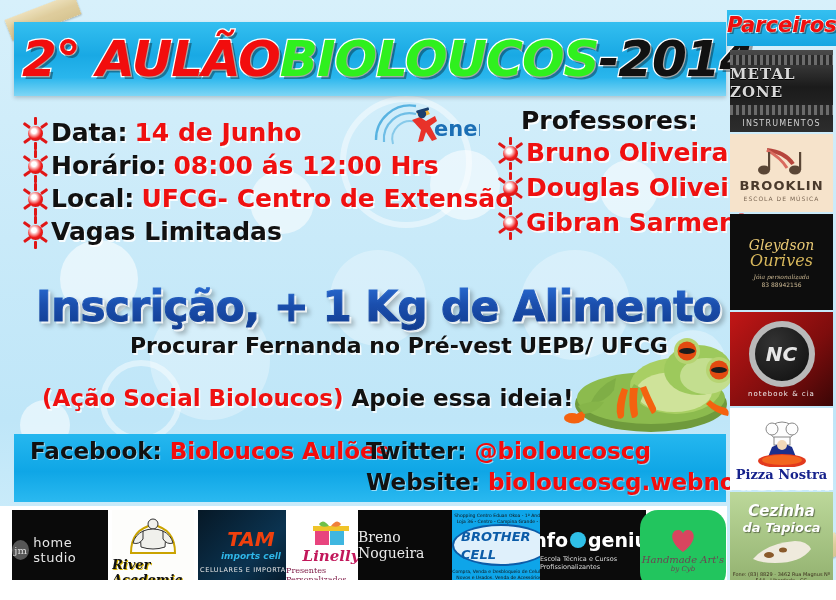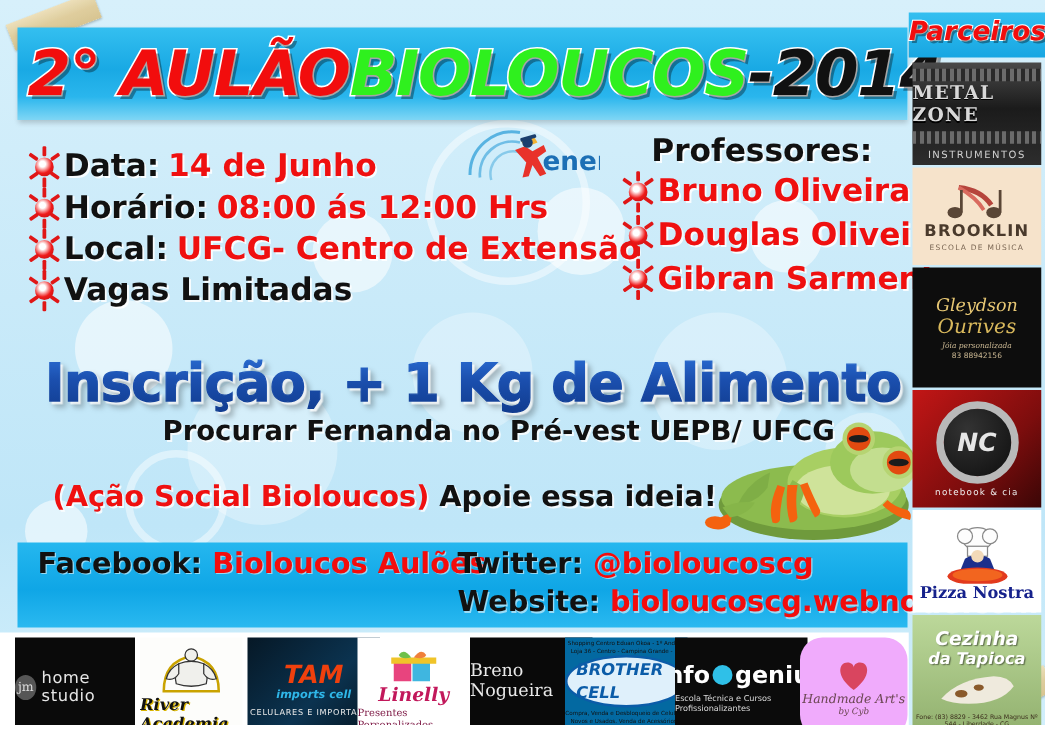--- a/index.html
+++ b/index.html
@@ -146,30 +146,30 @@
   .bs-tam{background:linear-gradient(135deg,#061826,#0b3350 55%,#04121d);}
   .bs-tam .t1{font-family:"DejaVu Sans",sans-serif;font-weight:bold;font-style:italic;font-size:20px;color:#f0400d;}
   .bs-tam .t2{font-family:"DejaVu Sans",sans-serif;font-weight:bold;font-style:italic;font-size:9px;color:#2fb6e8;}
   .bs-tam .t3{font-family:"DejaVu Sans",sans-serif;font-size:6.5px;color:#e8e8e8;letter-spacing:.6px;margin-top:5px;}
   .bs-lin{background:#ffffff;align-items:center;}
   .bs-lin .t1{font-family:"DejaVu Serif",serif;font-style:italic;font-weight:bold;font-size:15px;color:#c2185b;}
   .bs-lin .t2{font-family:"DejaVu Serif",serif;font-size:8px;color:#7a1340;margin-top:1px;}
   .bs-breno{background:#090909;}
   .bs-breno .t1{font-family:"DejaVu Serif",serif;font-size:14px;color:#e9e9e9;}
   .bs-breno .t2{font-family:"DejaVu Sans",sans-serif;font-size:7px;color:#9a9a9a;letter-spacing:2px;margin-top:2px;}
-  .bs-bro{background:#0369a1;}
+  .bs-bro{background:#0ea5e9;}
   .bs-bro .top{font-family:"DejaVu Sans",sans-serif;font-size:4.5px;color:#111;text-align:center;line-height:1.2;}
   .bs-bro .oval{border:2px solid #0b5ca8;border-radius:50%;padding:1px 7px;background:#dff0fb;}
   .bs-bro .t1{font-family:"DejaVu Sans",sans-serif;font-weight:bold;font-style:italic;font-size:13px;color:#0b5ca8;}
   .bs-bro .t2{font-family:"DejaVu Sans",sans-serif;font-size:4.5px;color:#111;text-align:center;line-height:1.3;margin-top:3px;}
   .bs-info{background:#0b0b0b;}
   .bs-info .t1{font-family:"DejaVu Sans",sans-serif;font-weight:bold;font-size:19px;color:#fff;}
   .bs-info .dot{width:16px;height:16px;border-radius:50%;background:#2fc0e8;display:inline-block;margin:0 2px;}
   .bs-info .t2{font-family:"DejaVu Sans",sans-serif;font-size:6.5px;color:#dcdcdc;margin-top:4px;}
-  .bs-hand{background:#f0abfc;border-radius:18px;}
+  .bs-hand{background:#22c55e;border-radius:18px;}
   .bs-hand .t1{font-family:"DejaVu Serif",serif;font-style:italic;font-size:10px;color:#6b4652;}
   .bs-hand .t2{font-family:"DejaVu Serif",serif;font-style:italic;font-size:7px;color:#6b4652;}
 
   .frog{position:absolute;left:556px;top:318px;width:190px;height:132px;}
 </style>
 </head>
 <body>
 
 <div id="poster">
 
@@ -444,21 +444,21 @@
       <svg width="44" height="30" viewBox="0 0 44 30">
         <rect x="6" y="12" width="14" height="16" fill="#e8447e"></rect>
         <rect x="21" y="12" width="14" height="16" fill="#3fb6e0"></rect>
         <rect x="4" y="9" width="36" height="5" fill="#f0c429"></rect>
         <path d="M20 9 q-6 -8 -10 -2 q2 4 10 2z" fill="#6fc04a"></path>
         <path d="M22 9 q6 -8 10 -2 q-2 4 -10 2z" fill="#f0803a"></path>
       </svg>
       <div class="t1">Linelly</div>
       <div class="t2">Presentes Personalizados</div>
     </div>
-    <div class="slot bs-breno" style="left:376px;width:98px;gap:35px;">
+    <div class="slot bs-breno" style="left:358px;width:98px;gap:35px;">
       <svg width="22" height="18" viewBox="0 0 22 18">
         <rect x="2" y="4" width="18" height="12" rx="2" fill="none" stroke="#ddd" stroke-width="1.3"></rect>
         <circle cx="11" cy="10" r="4" fill="none" stroke="#ddd" stroke-width="1.3"></circle>
       </svg>
       <div class="t1">Breno Nogueira</div>
       <div class="t2">fotógrafo</div>
     </div>
     <div class="slot bs-bro" style="left:452px;width:98px;">
       <div class="top">Shopping Centro Eduan Okoa - 1º Andar - Loja 36 - Centro - Campina Grande - PB</div>
       <div class="oval"><span class="t1">BROTHER CELL</span></div>

